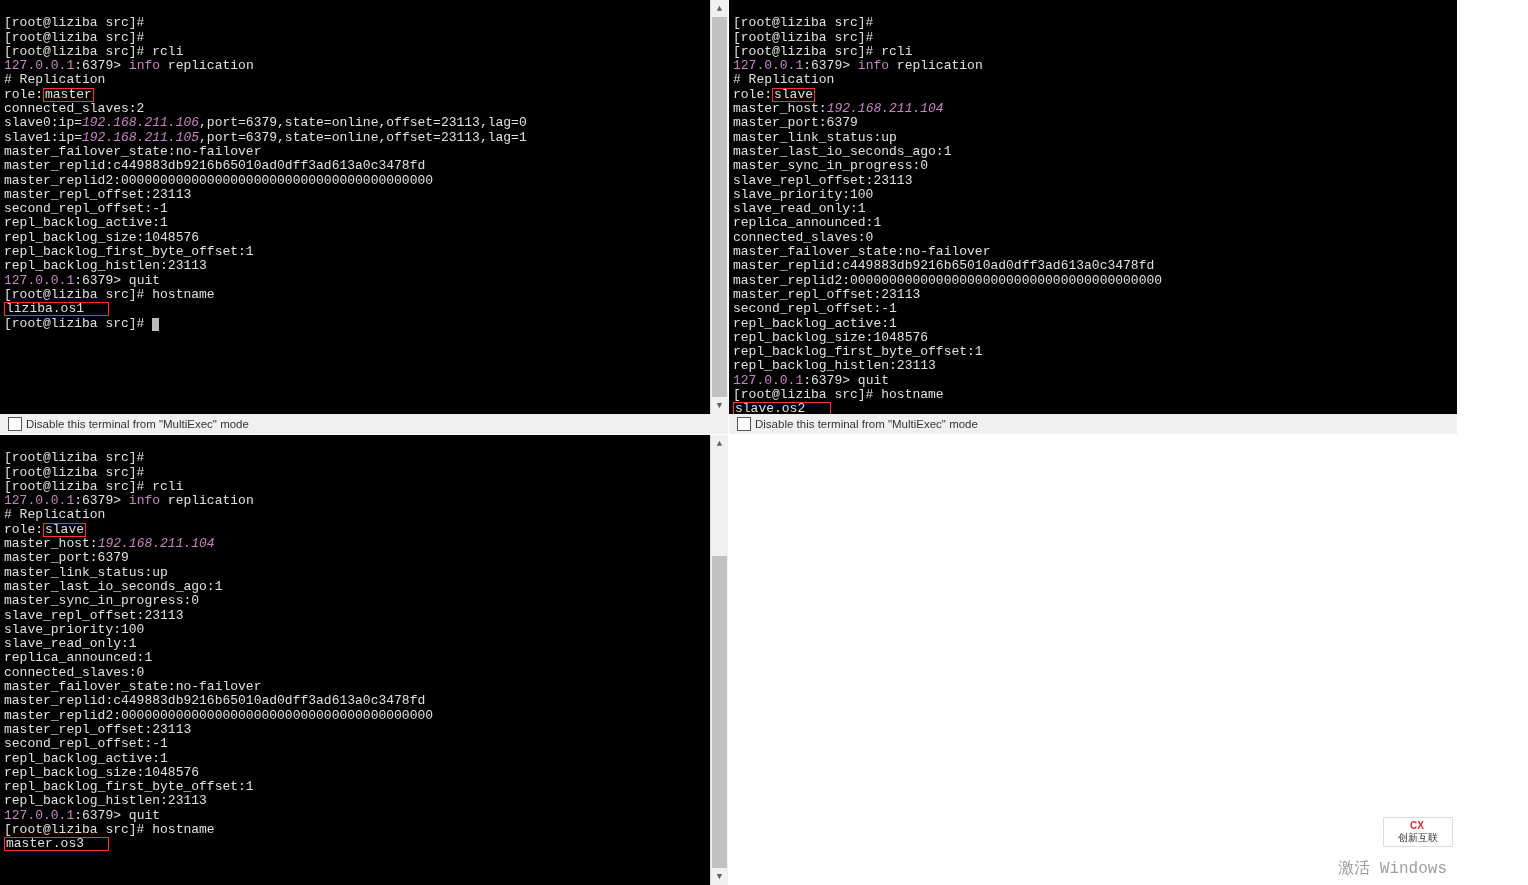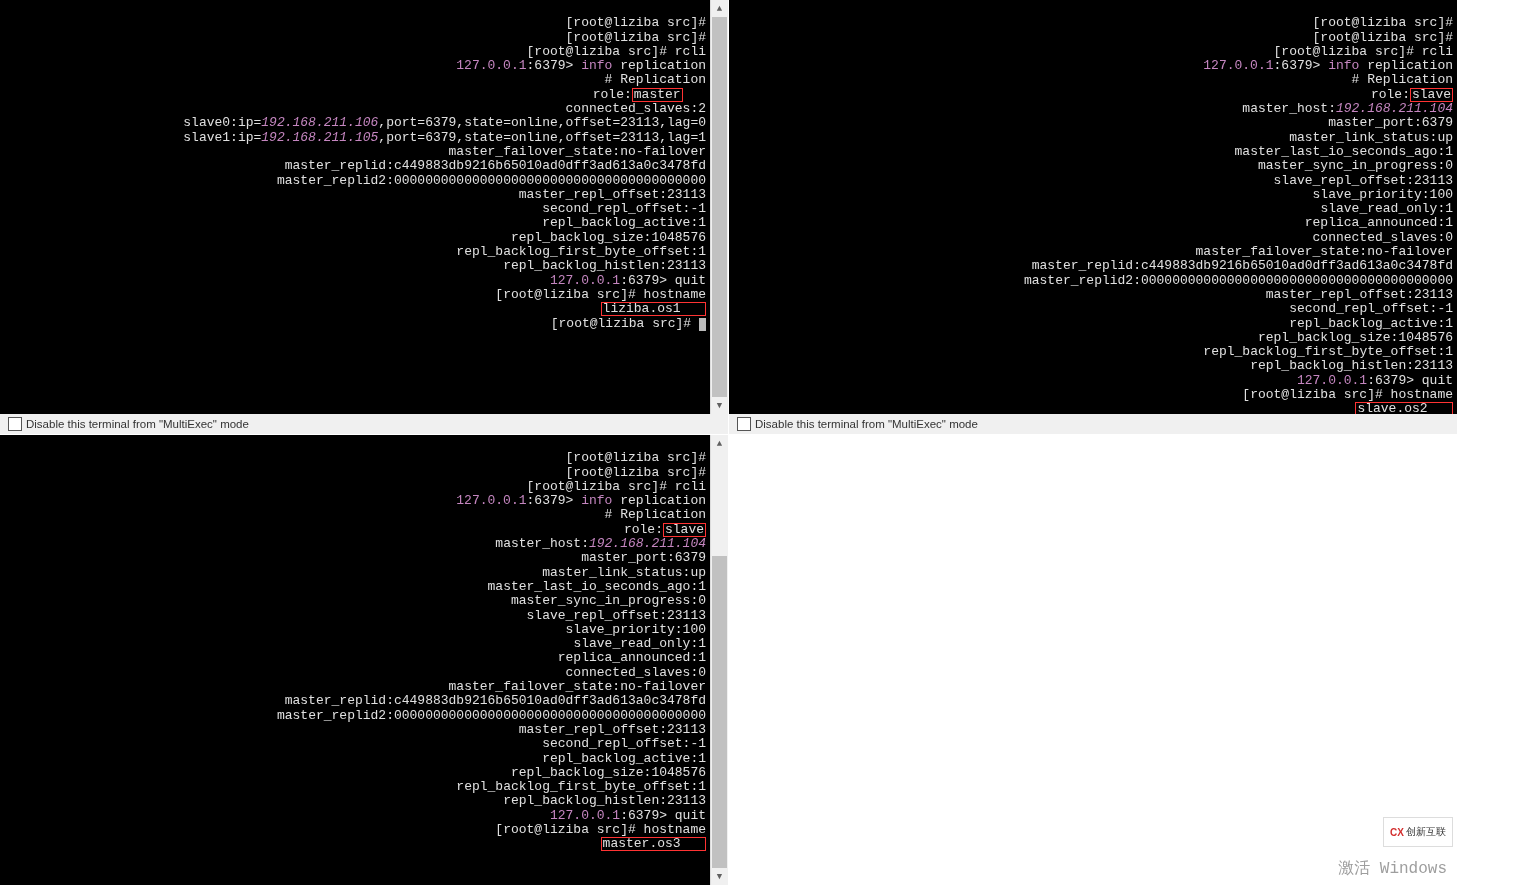--- a/index.html
+++ b/index.html
@@ -34,21 +34,20 @@
   }
   .terminal {
     flex: 1;
     background: #000000;
     color: #e0e0e0;
     padding: 2px 4px;
     line-height: 14.3px;
     white-space: pre;
     overflow: hidden;
     position: relative;
-    text-align: right;
   }
   .scrollbar {
     width: 17px;
     background: #f0f0f0;
     display: flex;
     flex-direction: column;
     align-items: center;
     justify-content: space-between;
     border-left: 1px solid #dcdcdc;
   }
@@ -125,20 +124,21 @@
     height: 28px;
     background: #ffffff;
     border: 1px solid #dddddd;
     display: flex;
     align-items: center;
     justify-content: center;
     font-size: 10px;
     font-family: "Microsoft YaHei", sans-serif;
     color: #333333;
     pointer-events: none;
+    flex-direction: column;
   }
   .logo-badge .red { color: #d32f2f; font-weight: bold; margin-right:2px;}
 </style>
 </head>
 <body>
 
 <div class="grid">
 
   <div class="pane">
     <div class="terminal-wrap">

